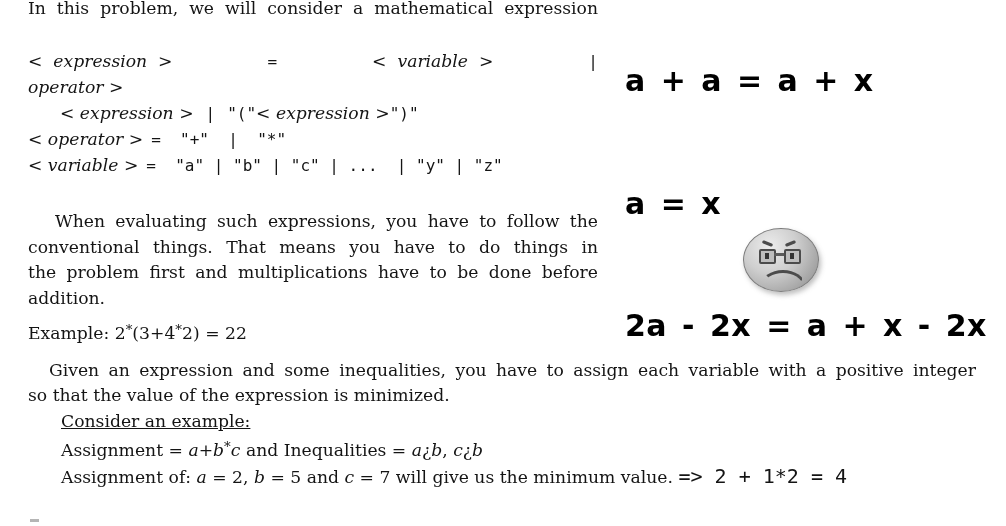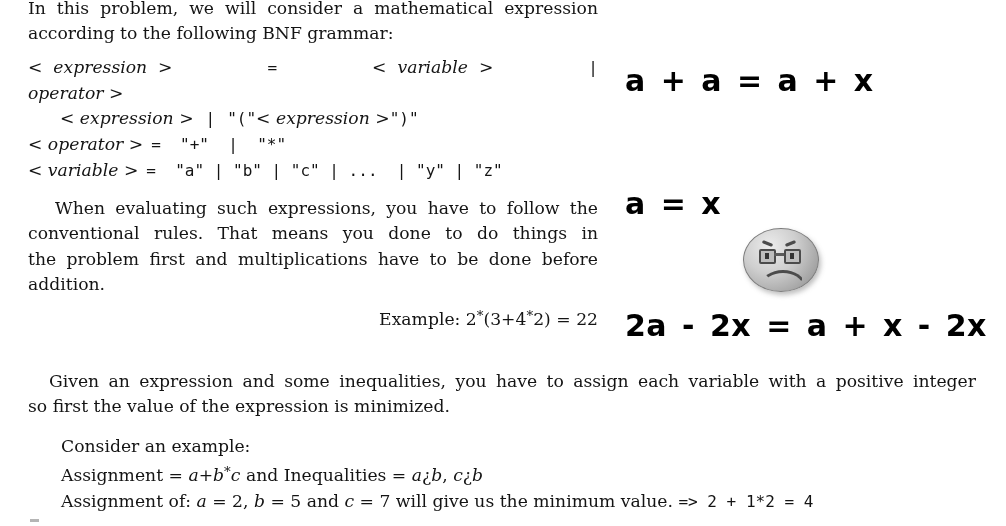--- a/index.html
+++ b/index.html
@@ -17,31 +17,31 @@
   .just{text-align:justify;text-align-last:justify;}
   .ind-when{text-indent:27px;}
   
   .gram{font-size:17.2px;line-height:25.8px;}
   .g-it{font-style:italic;white-space:pre;}
   .g-mono{font-family:"DejaVu Sans Mono", monospace;font-size:16px;font-style:normal;white-space:pre;}
   .g-flex{display:flex;justify-content:space-between;align-items:baseline;}
   .g-ind{text-indent:32px;}
   .m-sep{margin:0 12px;}
   .m-gap{margin-left:8px;}
-  .gram-top{margin-top:8px;}
-  .when-top{margin-top:12px;}
-  .ex-top{margin-top:6px;text-align:right;}
+  .gram-top{margin-top:28px;}
+  .when-top{margin-top:31px;}
+  .ex-top{margin-top:6px;}
   
-  #bottom{position:absolute;left:28px;top:369px;width:948px;}
+  #bottom{position:absolute;left:28px;top:358px;width:948px;}
   .ind-given{text-indent:21px;}
   .ind33{padding-left:33px;}
-  .consider-top{margin-top:14px;}
+  .consider-top{text-decoration:underline;}
   .mit{font-style:italic;}
   .sup{font-size:78%;vertical-align:5px;}
-  .mono-inline{font-family:"DejaVu Sans Mono", monospace;font-size:16px;white-space:pre;}
+  .mono-inline{font-family:"DejaVu Sans Mono", monospace;font-size:20px;white-space:pre;}
   
   #equations{
     position:absolute;left:625px;top:-20px;width:380px;
     font-family:"DejaVu Sans", sans-serif;
     font-weight:bold;font-size:30px;line-height:40.7px;
     letter-spacing:0.5px;word-spacing:4px;color:#000;
     white-space:pre;
   }
   
   #face{position:absolute;left:743px;top:228px;width:78px;height:66px;}
@@ -71,21 +71,20 @@
   }
   
   #frag{position:absolute;left:30px;top:519px;width:9px;height:2.5px;background:#b5b5b5;}
 </style>
 </head>
 <body>
 
 <div id="left-col">
 
   <div class="tl just">In this problem, we will consider a mathematical expression</div>
-  <div class="tl">according to the following BNF grammar:</div>
 
   <div class="gram gram-top">
     <div class="g-flex">
       <span class="g-it">&lt;  expression  &gt;</span>
       <span class="g-mono">=</span>
       <span class="g-it">&lt;  variable  &gt;</span>
       <span class="g-mono">|</span>
     </div>
     <div>
       <span class="g-it">operator &gt;</span>
@@ -96,21 +95,21 @@
     <div>
       <span class="g-it">&lt; operator &gt;</span><span class="g-mono m-gap">=  "+"  |  "*"</span>
     </div>
     <div>
       <span class="g-it">&lt; variable &gt;</span><span class="g-mono m-gap">=  "a" | "b" | "c" | ...  | "y" | "z"</span>
     </div>
   </div>
 
   <div class="when-top">
     <div class="tl just ind-when">When evaluating such expressions, you have to follow the</div>
-    <div class="tl just">conventional rules.  That means you done to do things in</div>
+    <div class="tl just">conventional things.  That means you have to do things in</div>
     <div class="tl just">the problem first and multiplications have to be done before</div>
     <div class="tl">addition.</div>
   </div>
 
   <div class="tl ex-top">
     <span>Example:  2</span><span class="sup">*</span><span>(3+4</span><span class="sup">*</span><span>2) = 22</span>
   </div>
 </div>
 
 <div id="equations">
@@ -127,21 +126,21 @@
   <div class="brow brow-l"></div>
   <div class="brow brow-r"></div>
   <div class="eye eye-l"></div>
   <div class="eye eye-r"></div>
   <div class="bridge"></div>
   <div class="mouth"></div>
 </div>
 
 <div id="bottom">
   <div class="tl just ind-given">Given an expression and some inequalities, you have to assign each variable with a positive integer</div>
-  <div class="tl">so first the value of the expression is minimized.</div>
+  <div class="tl">so that the value of the expression is minimized.</div>
 
   <div class="tl ind33 consider-top">Consider an example:</div>
 
   <div class="tl ind33">
     <span>Assignment = </span><span class="mit">a</span><span>+</span><span class="mit">b</span><span class="sup">*</span><span class="mit">c</span><span> and Inequalities = </span><span class="mit">a</span><span>¿</span><span class="mit">b</span><span>, </span><span class="mit">c</span><span>¿</span><span class="mit">b</span>
   </div>
 
   <div class="tl ind33">
     <span>Assignment of: </span><span class="mit">a</span><span> = 2, </span><span class="mit">b</span><span> = 5 and </span><span class="mit">c</span><span> = 7 will give us the minimum value. </span><span class="mono-inline">=&gt; 2 + 1*2 = 4</span>
   </div>

